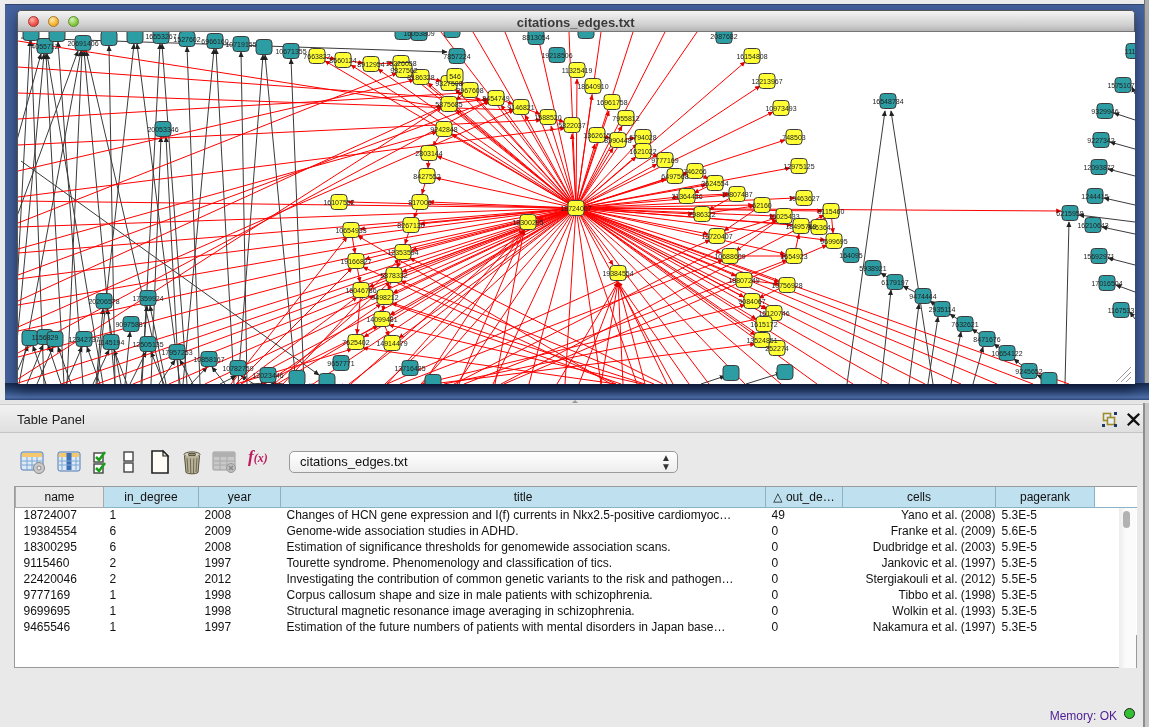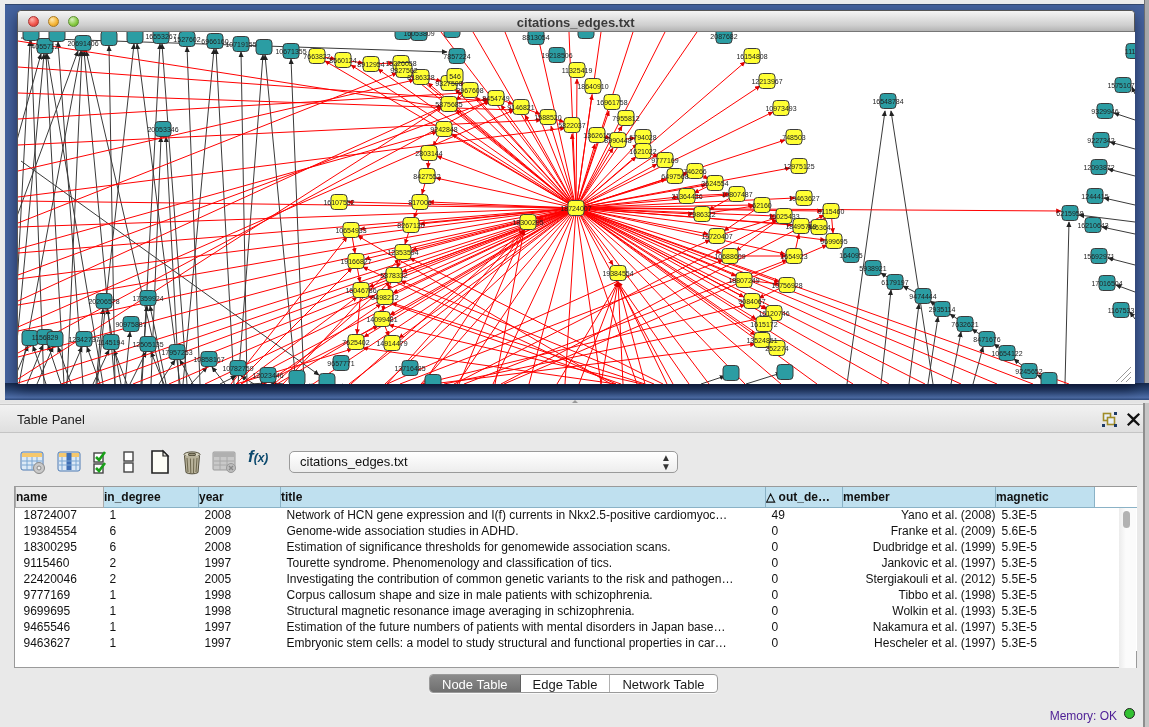--- a/index.html
+++ b/index.html
@@ -12,21 +12,21 @@
 .tl { position:absolute; top:15px; width:11px; height:11px; border-radius:50%; }
 #panel { position:absolute; left:0; top:403px; width:1149px; height:324px; background:#e9e9e9; }
 #phead { position:absolute; left:0; top:1px; width:1149px; height:29px; background:linear-gradient(#f2f2f2,#dfdfdf); border-top:1px solid #c8c8c8; border-bottom:1px solid #c4c4c4; }
 #phead .t { position:absolute; left:17px; top:7px; font-size:13px; color:#222; }
 #toolbar { position:absolute; left:0; top:31px; width:1149px; height:50px; }
 .ti { position:absolute; top:15px; }
 #combo { position:absolute; left:289px; top:48px; width:389px; height:22px; background:linear-gradient(#ffffff,#ededed); border:1px solid #9a9a9a; border-radius:5px; font-size:13px; color:#111; line-height:20px; padding-left:10px; }
 #combo .arr { position:absolute; right:6px; top:1px; font-size:10px; color:#333; line-height:9px; }
 #tablewrap { position:absolute; left:14px; top:83px; width:1123px; height:182px; background:#fff; border:1px solid #9a9a9a; }
 table { border-collapse:collapse; table-layout:fixed; width:1121px; font-size:12px; color:#111; }
-th { background:#bfe0ef; font-weight:bold; font-size:12px; height:20px; border:1px solid #8ab2c6; border-top:none; text-align:left; padding:0; overflow:hidden; white-space:nowrap; }
+th { background:#bfe0ef; font-weight:normal; font-size:12px; height:20px; border:1px solid #8ab2c6; border-top:none; text-align:center; padding:0; overflow:hidden; white-space:nowrap; }
 th.g { background:#e9e9e9; border-color:#aaa; }
 th.last, td.c8 { border-right:none; border-left:none; background:#fff; }
 td { height:16px; padding:0 0 0 6px; overflow:hidden; white-space:nowrap; }
 td.c6 { text-align:right; padding:0; }
 .col1{width:88px} .col2{width:95px} .col3{width:82px} .col4{width:485px} .col5{width:77px} .col6{width:153px} .col7{width:99px} .col8{width:42px}
 td.c1 { padding-left:8px; }
 #tabs { position:absolute; left:429px; top:271px; height:19px; display:flex; border:1px solid #9a9a9a; border-radius:4px; overflow:hidden; background:#fff; box-shadow:0 1px 0 rgba(255,255,255,.7); }
 #tabs div { font-size:13px; padding:1px 12px 0 12px; color:#1a1a1a; border-right:1px solid #b0b0b0; line-height:17px; }
 #tabs div.sel { background:linear-gradient(#8b8b8b,#6f6f6f); color:#fff; border-right:1px solid #5f5f5f; }
 #tabs div:last-child { border-right:none; }
@@ -698,21 +698,21 @@
           <rect x="2" y="4" width="20" height="4" fill="#b0b0b0"></rect>
           <g stroke="#a8a8a8">
             <line x1="2" y1="12" x2="22" y2="12"></line>
             <line x1="2" y1="16" x2="22" y2="16"></line>
             <line x1="8" y1="8" x2="8" y2="21"></line>
             <line x1="15" y1="8" x2="15" y2="21"></line>
           </g>
           <circle cx="19" cy="19" r="4.5" fill="#bdbdbd" stroke="#999"></circle>
           <path d="M17 17 l4 4 m0 -4 l-4 4" stroke="#888" stroke-width="1.4"></path>
         </svg></span>
-   <span class="ti" style="left:248px;top:13px;"><span style="font-family:Liberation Sans, sans-serif;font-style:italic;font-weight:700;font-size:17px;color:#0c4a6e;">f<span style="font-size:12px;">(x)</span></span></span>
+   <span class="ti" style="left:248px;top:13px;"><span style="font-family:Liberation Serif, serif;font-style:italic;font-weight:700;font-size:17px;color:#be185d;">f<span style="font-size:12px;">(x)</span></span></span>
  </div>
  <div id="combo">citations_edges.txt<span class="arr">▲<br>▼</span></div>
  <div id="tablewrap">
   <table>
    <colgroup>
           <col class="col1">
           <col class="col2">
           <col class="col3">
           <col class="col4">
           <col class="col5">
@@ -720,29 +720,29 @@
           <col class="col7">
           <col class="col8">
         </colgroup>
    <tbody>
           <tr>
             <th class="g">name</th>
             <th>in_degree</th>
             <th>year</th>
             <th>title</th>
             <th>△ out_de…</th>
-            <th>member</th>
-            <th>magnetic</th>
+            <th>cells</th>
+            <th>pagerank</th>
             <th class="last"></th>
           </tr>
    <tr>
             <td class="c1">18724007</td>
             <td class="c2">1</td>
             <td class="c3">2008</td>
-            <td class="c4">Network of HCN gene expression and I(f) currents in Nkx2.5-positive cardiomyoc…</td>
+            <td class="c4">Changes of HCN gene expression and I(f) currents in Nkx2.5-positive cardiomyoc…</td>
             <td class="c5">49</td>
             <td class="c6">Yano et al. (2008)</td>
             <td class="c7">5.3E-5</td>
             <td class="c8"></td>
           </tr>
 <tr>
             <td class="c1">19384554</td>
             <td class="c2">6</td>
             <td class="c3">2009</td>
             <td class="c4">Genome-wide association studies in ADHD.</td>
@@ -750,38 +750,38 @@
             <td class="c6">Franke et al. (2009)</td>
             <td class="c7">5.6E-5</td>
             <td class="c8"></td>
           </tr>
 <tr>
             <td class="c1">18300295</td>
             <td class="c2">6</td>
             <td class="c3">2008</td>
             <td class="c4">Estimation of significance thresholds for genomewide association scans.</td>
             <td class="c5">0</td>
-            <td class="c6">Dudbridge et al. (1999)</td>
+            <td class="c6">Dudbridge et al. (2003)</td>
             <td class="c7">5.9E-5</td>
             <td class="c8"></td>
           </tr>
 <tr>
             <td class="c1">9115460</td>
             <td class="c2">2</td>
             <td class="c3">1997</td>
             <td class="c4">Tourette syndrome. Phenomenology and classification of tics.</td>
             <td class="c5">0</td>
             <td class="c6">Jankovic et al. (1997)</td>
             <td class="c7">5.3E-5</td>
             <td class="c8"></td>
           </tr>
 <tr>
             <td class="c1">22420046</td>
             <td class="c2">2</td>
-            <td class="c3">2005</td>
+            <td class="c3">2012</td>
             <td class="c4">Investigating the contribution of common genetic variants to the risk and pathogen…</td>
             <td class="c5">0</td>
             <td class="c6">Stergiakouli et al. (2012)</td>
             <td class="c7">5.5E-5</td>
             <td class="c8"></td>
           </tr>
 <tr>
             <td class="c1">9777169</td>
             <td class="c2">1</td>
             <td class="c3">1998</td>
@@ -804,35 +804,20 @@
 <tr>
             <td class="c1">9465546</td>
             <td class="c2">1</td>
             <td class="c3">1997</td>
             <td class="c4">Estimation of the future numbers of patients with mental disorders in Japan base…</td>
             <td class="c5">0</td>
             <td class="c6">Nakamura et al. (1997)</td>
             <td class="c7">5.3E-5</td>
             <td class="c8"></td>
           </tr>
-<tr>
-            <td class="c1">9463627</td>
-            <td class="c2">1</td>
-            <td class="c3">1997</td>
-            <td class="c4">Embryonic stem cells: a model to study structural and functional properties in car…</td>
-            <td class="c5">0</td>
-            <td class="c6">Hescheler et al. (1997)</td>
-            <td class="c7">5.3E-5</td>
-            <td class="c8"></td>
-          </tr>
   </tbody>
       </table>
   <div id="vtrack"></div>
       <div id="vthumb"></div>
  </div>
- <div id="tabs">
-      <div class="sel">Node Table</div>
-      <div>Edge Table</div>
-      <div>Network Table</div>
-    </div>
  <div id="mem">Memory: OK</div>
     <div id="memdot"></div>
  <div id="rstrip"></div>
 </div>
 </body></html>

